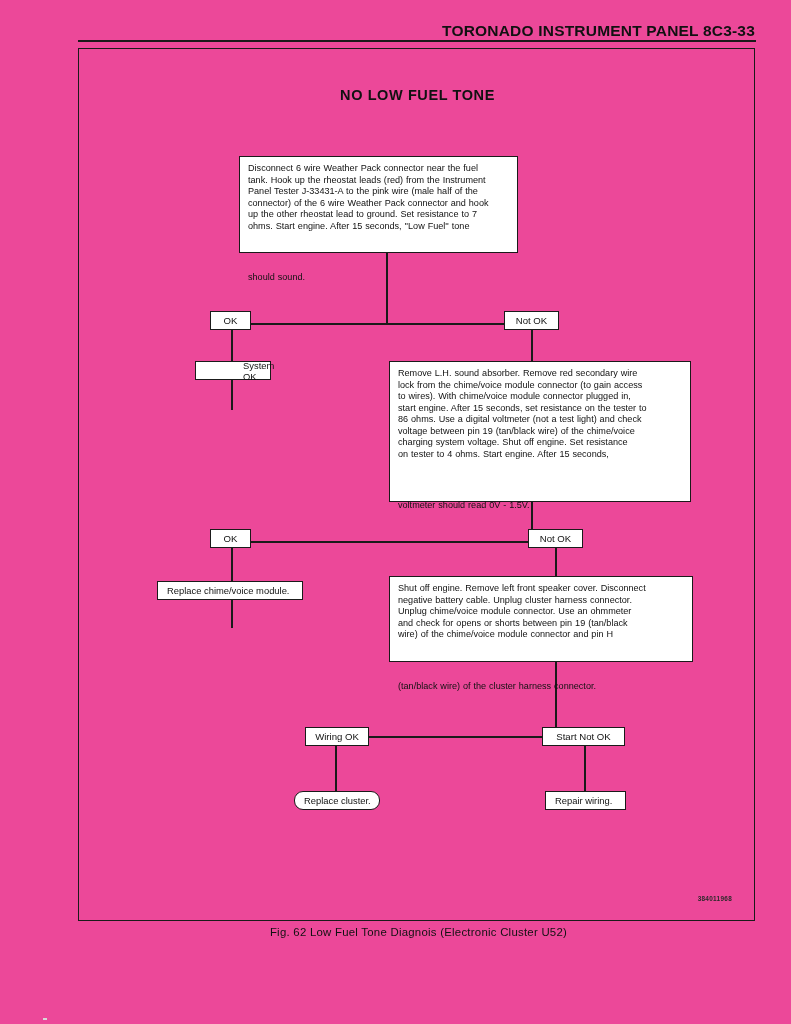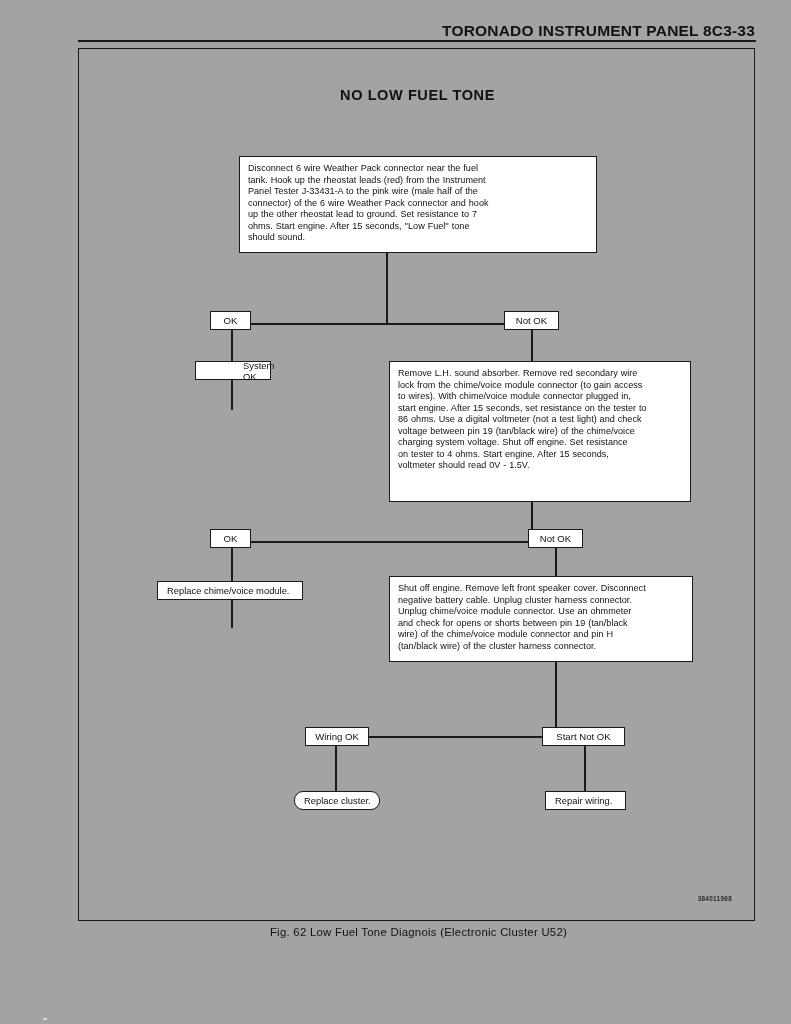--- a/index.html
+++ b/index.html
@@ -14,21 +14,21 @@
     font-family: "Liberation Sans", sans-serif;
     color: #111111;
     overflow: hidden;
   }
 
   
   #scan {
     position: absolute;
     left: 0; top: 0;
     width: 791px; height: 1024px;
-    background: #a3a3a3;
+    background: #ec4899;
   }
 
   
   #header {
     position: absolute;
     left: 0; top: 22px;
     width: 791px;
     height: 22px;
   }
   #header-title {
@@ -83,21 +83,21 @@
     z-index: 3;
   }
   .node.prose {
     padding: 6px 8px 5px 8px;
     font-size: 9.1px;
     line-height: 11.55px;
     text-align: justify;
     text-align-last: left;
     word-spacing: 0.4px;
   }
-  .node.prose .lastline { text-align: right; }
+  .node.prose .lastline { text-align: right; margin-top: 40px; }
   .node.label {
     text-align: center;
     font-size: 9.6px;
     line-height: 1;
     display: flex;
     align-items: center;
     justify-content: center;
     height: 19px;
   }
   .node.result {
@@ -155,21 +155,21 @@
 
   <div id="header">
     <div id="header-title">TORONADO INSTRUMENT PANEL  8C3-33</div>
   </div>
   <div id="header-rule"></div>
 
   <div id="frame">
 
     <div id="chart-title">NO LOW FUEL TONE</div>
 
-    <div class="node prose" style="left:160px; top:107px; width:358px; height:97px;">
+    <div class="node prose" style="left:160px; top:107px; width:279px; height:97px;">
       <div>Disconnect 6 wire Weather Pack connector near the fuel</div>
       <div>tank. Hook up the rheostat leads (red) from the Instrument</div>
       <div>Panel Tester J-33431-A to the pink wire (male half of the</div>
       <div>connector) of the 6 wire Weather Pack connector and hook</div>
       <div>up the other rheostat lead to ground. Set resistance to 7</div>
       <div>ohms. Start engine. After 15 seconds, ''Low Fuel'' tone</div>
       <div class="lastline">should sound.</div>
     </div>
 
     <div class="vline" style="left:307px; top:204px; height:71px;"></div>

